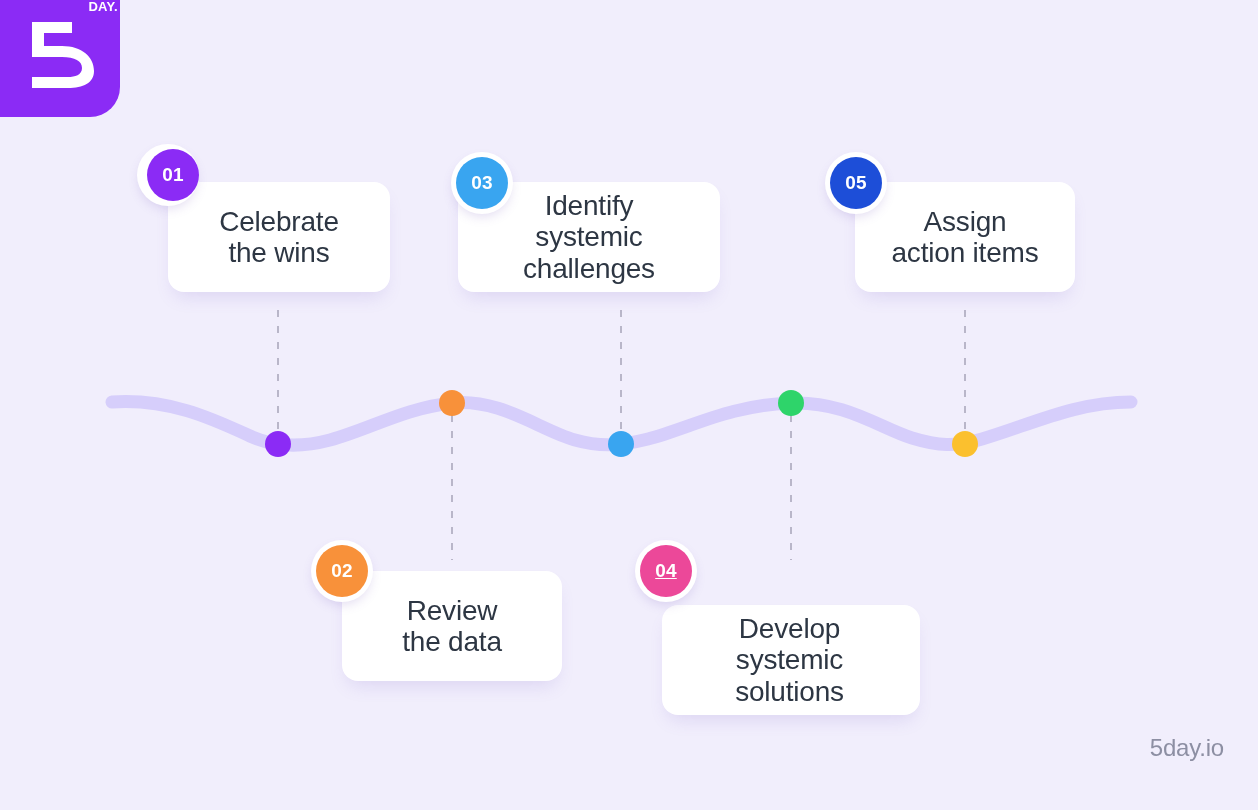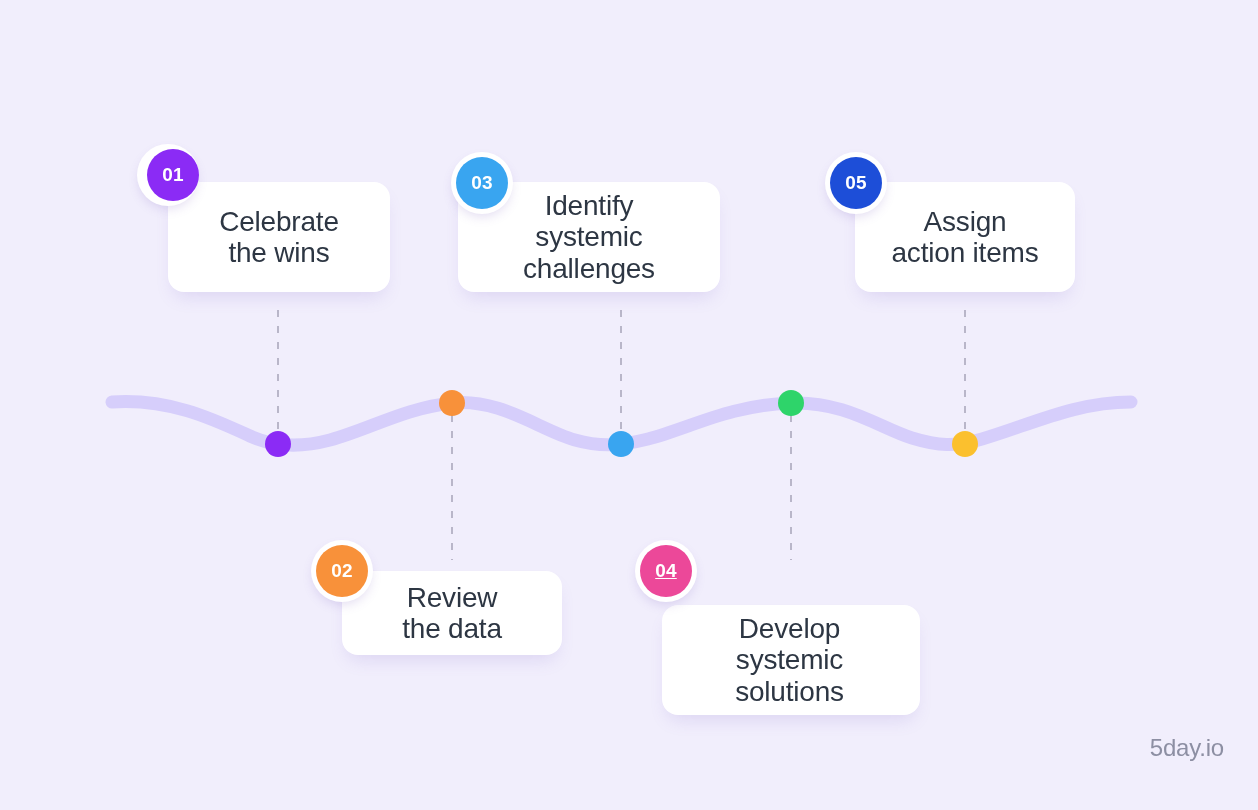--- a/index.html
+++ b/index.html
@@ -110,20 +110,26 @@
     font-size: 24px;
     font-weight: 300;
     letter-spacing: -0.2px;
   }
 </style>
 </head>
 <body>
 
 <div id="stage">
 
+  <div id="logo-block">
+    <svg id="logo-mark" viewBox="0 0 72 70">
+      <path d="M4 2 H44 V13 H16 V26 H34 C54 26 66 37 66 51 C66 63 55 68 40 68 H4 V57 H40 C47 57 54 55 54 48 C54 41 47 37 34 37 H4 Z" fill="#ffffff"></path>
+    </svg>
+    <span id="logo-day">DAY.</span>
+  </div>
 
   <svg id="wave-layer" viewBox="0 0 1258 810">
 
     <g id="connectors">
         <line x1="278" x2="278" y1="310" y2="432" stroke="#b9b6c9" stroke-width="2" stroke-dasharray="7 9"></line>
         <line x1="452" x2="452" y1="415" y2="560" stroke="#b9b6c9" stroke-width="2" stroke-dasharray="7 9"></line>
         <line x1="621" x2="621" y1="310" y2="432" stroke="#b9b6c9" stroke-width="2" stroke-dasharray="7 9"></line>
         <line x1="791" x2="791" y1="415" y2="560" stroke="#b9b6c9" stroke-width="2" stroke-dasharray="7 9"></line>
         <line x1="965" x2="965" y1="310" y2="432" stroke="#b9b6c9" stroke-width="2" stroke-dasharray="7 9"></line>
       </g>
@@ -140,21 +146,21 @@
   </svg>
 
   <div id="steps">
       <div class="card" style="left: 168px; top: 182px; width: 222px; height: 110px;">
         <div class="card-text">Celebrate
 the wins</div>
       </div>
       <div class="badge" style="left: 137px; top: 144px; justify-content: flex-end;">
         <div class="badge-inner" style="background: rgb(139, 43, 245);">01</div>
       </div>
-      <div class="card" style="left: 342px; top: 571px; width: 220px; height: 84px;">
+      <div class="card" style="left: 342px; top: 571px; width: 220px; height: 110px;">
         <div class="card-text">Review
 the data</div>
       </div>
       <div class="badge" style="left: 311px; top: 540px;">
         <div class="badge-inner" style="background: rgb(248, 145, 58);">02</div>
       </div>
       <div class="card" style="left: 458px; top: 182px; width: 262px; height: 110px;">
         <div class="card-text">Identify
 systemic challenges</div>
       </div>

